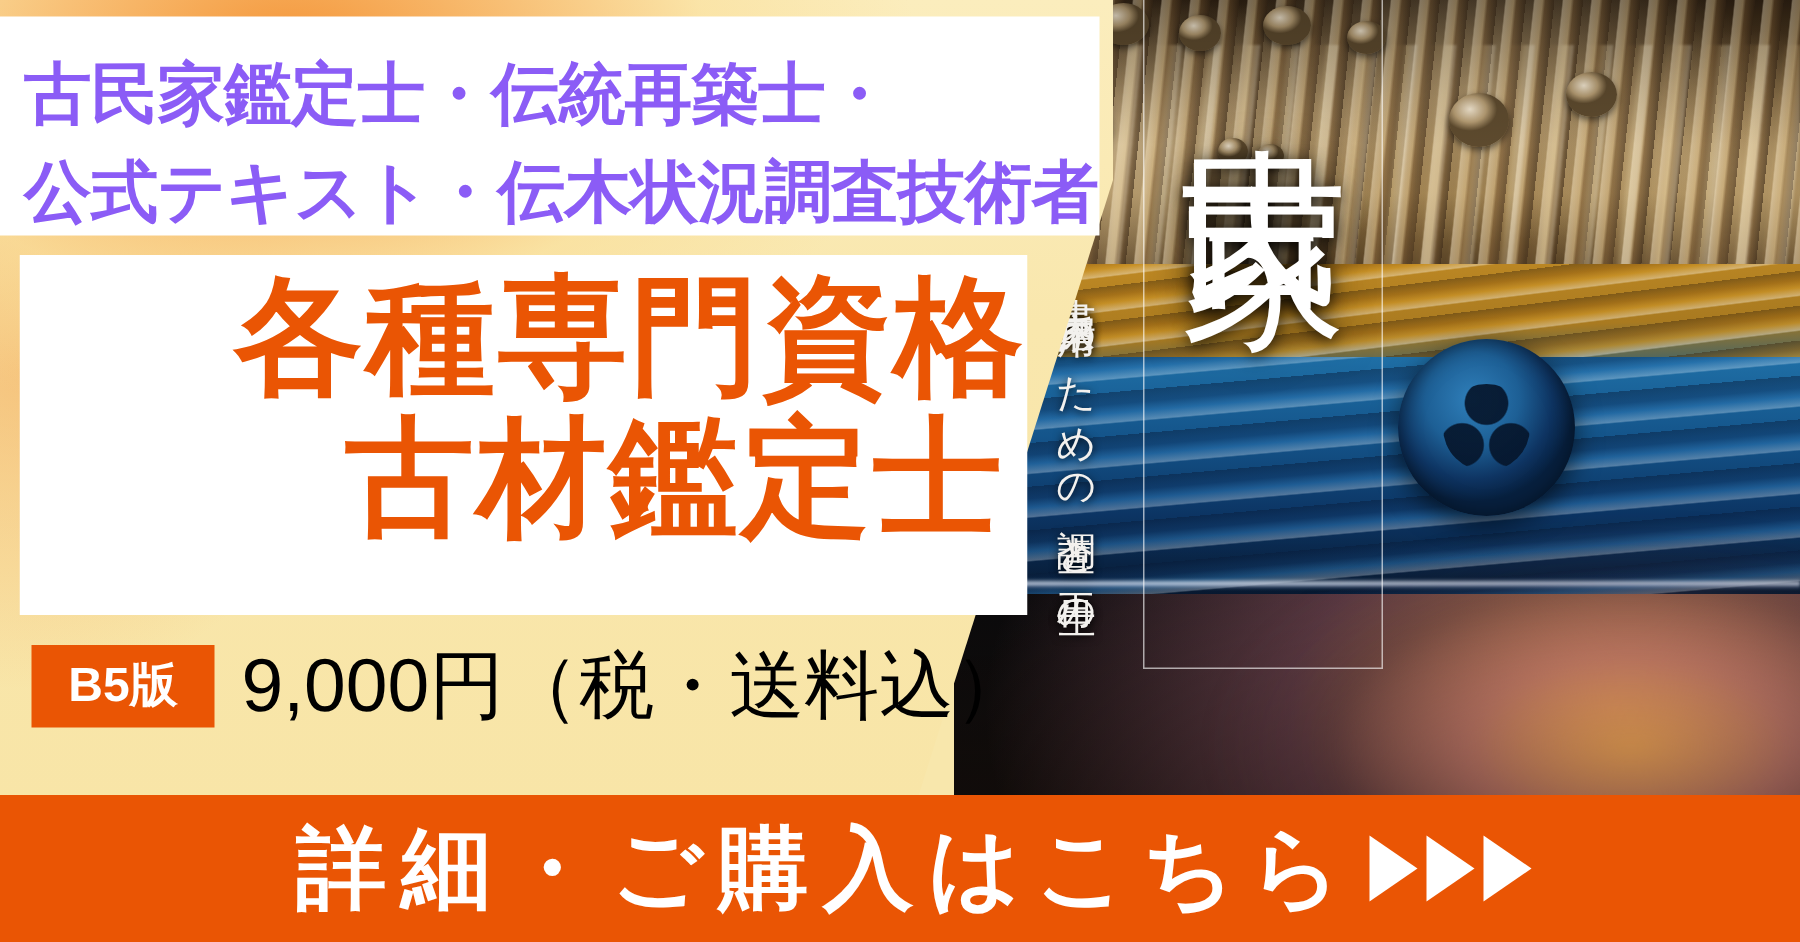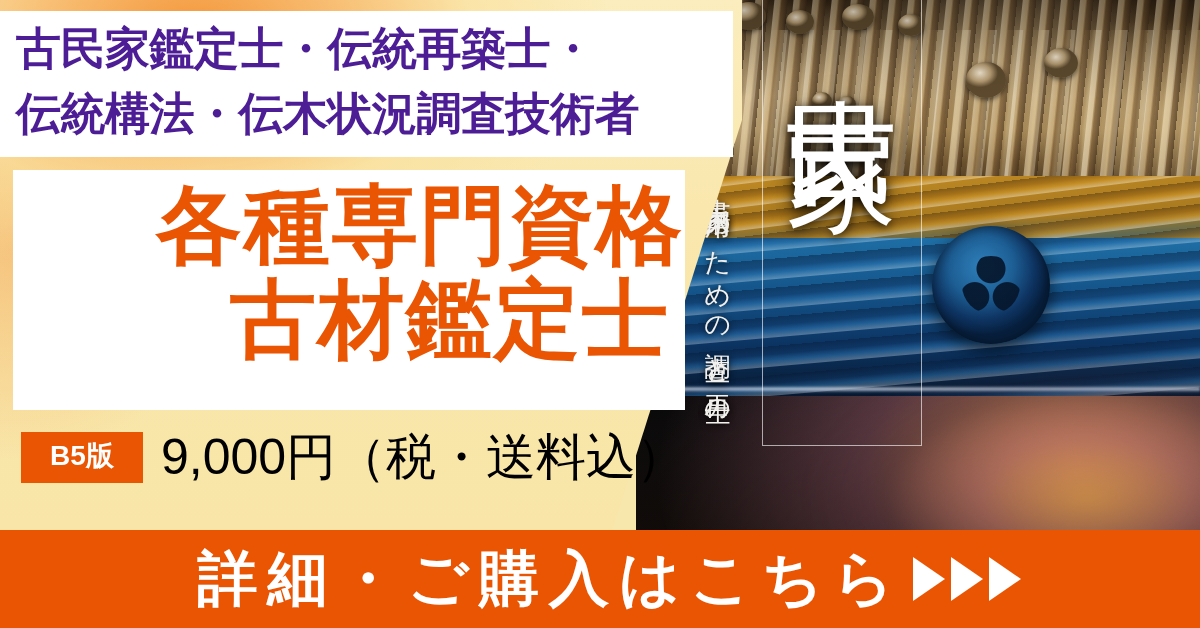--- a/index.html
+++ b/index.html
@@ -164,23 +164,23 @@
   }
   .panel-main-shape {
     position:absolute; left:13px; top:170px;
     width:672px; height:240px;
     background:#ffffff;
     clip-path:polygon(0 0, 615px 0, 672px 0, 672px 240px, 0 240px);
   }
 
   
   .cert-lines {
-    position:absolute; left:16px; top:6px;
+    position:absolute; left:16px; top:20px;
     width:712px;
-    color:#4c1d95;
+    color:#8b5cf6;
     font-size:45px; font-weight:700; line-height:1.44;
     letter-spacing:-0.5px;
     white-space:nowrap;
   }
   .cert-lines div { white-space:nowrap; }
 
   .headline {
     position:absolute; left:24px; top:182px;
     width:660px; color:#ea5504;
     font-weight:700; line-height:1.02;
@@ -194,21 +194,21 @@
     padding-right:14px; margin-top:6px;
   }
 
   
   .price-row {
     position:absolute; left:21px; top:424px;
     display:flex; align-items:center; gap:18px;
   }
   .badge-b5 {
     background:#ea5504; color:#ffffff;
-    font-size:28px; font-weight:700;
+    font-size:32px; font-weight:700;
     padding:10px 14px 13px 14px;
     line-height:1; letter-spacing:0px;
     display:inline-block; min-width:122px; text-align:center;
   }
   .price-text {
     color:#000000; font-size:50px; font-weight:400;
     letter-spacing:0px; white-space:nowrap;
     font-family:"Liberation Sans","DejaVu Sans",sans-serif;
   }
 
@@ -264,21 +264,21 @@
     <div class="cv-title">古民家</div>
     <div class="cv-sub-a">伝統構法</div>
     <div class="cv-sub-b">古民家活用のための調査と再生の</div>
   </div>
 
   <div class="cream-field"></div>
 
   <div class="panel-top">
     <div class="cert-lines">
       <div>古民家鑑定士・伝統再築士・</div>
-      <div>伝統構法・伝木状況調査技術者</div>
+      <div>公式テキスト・伝木状況調査技術者</div>
     </div>
   </div>
 
   <div class="panel-main-shape"></div>
   <div class="headline">
     <div class="hl1">各種専門資格</div>
     <div class="hl2">古材鑑定士</div>
   </div>
 
   <div class="price-row">

